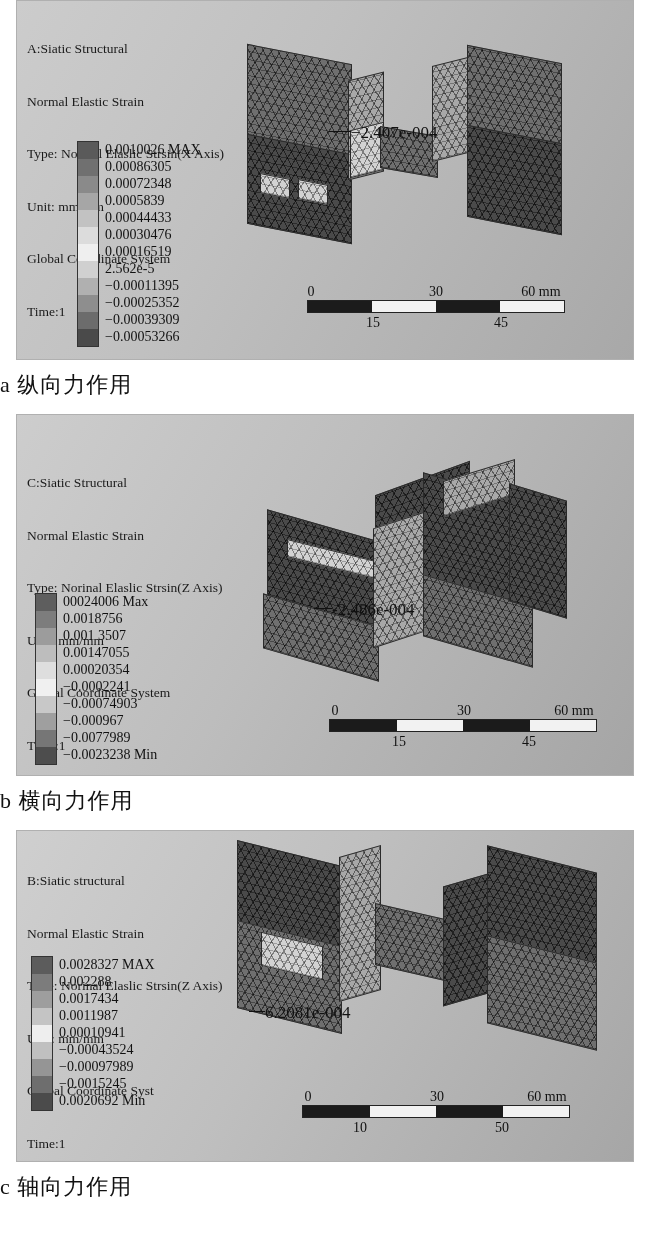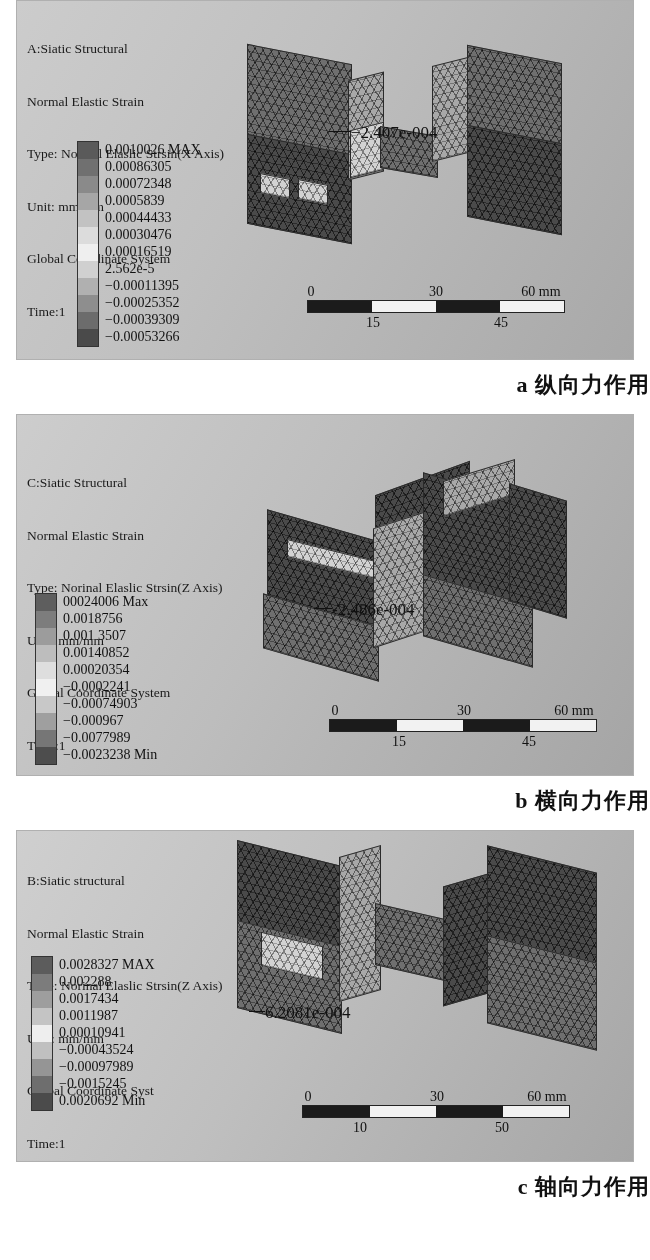--- a/index.html
+++ b/index.html
@@ -95,23 +95,23 @@
     margin-top: 2px;
   }
   .scalebar .ticks-bot span {
     position: absolute;
     top: 0;
     transform: translateX(-50%);
     white-space: nowrap;
   }
 
   .caption {
-    text-align: right;
+    text-align: left;
     font-size: 22px;
-    font-weight: bold;
+    font-weight: normal;
     padding: 10px 0 14px 0;
     letter-spacing: 1px;
   }
 
   
   .model { position: absolute; }
   .blk {
     position: absolute;
     box-sizing: border-box;
     border: 1px solid #2a2a2a;
@@ -284,21 +284,21 @@
         <div class="sw" style="background:#f0f0f0"></div>
         <div class="sw" style="background:#c8c8c8"></div>
         <div class="sw" style="background:#9f9f9f"></div>
         <div class="sw" style="background:#767676"></div>
         <div class="sw" style="background:#4d4d4d"></div>
       </div>
       <div class="labels">
         <span>00024006 Max</span>
         <span>0.0018756</span>
         <span>0.001 3507</span>
-        <span>0.00140852</span>
+        <span>0.00147055</span>
         <span>0.00020354</span>
         <span>−0.0002241</span>
         <span>−0.00074903</span>
         <span>−0.000967</span>
         <span>−0.0077989</span>
         <span>−0.0023238 Min</span>
       </div>
     </div>
 
     <div class="scalebar" style="left:312px; top:288px; width:268px;">

